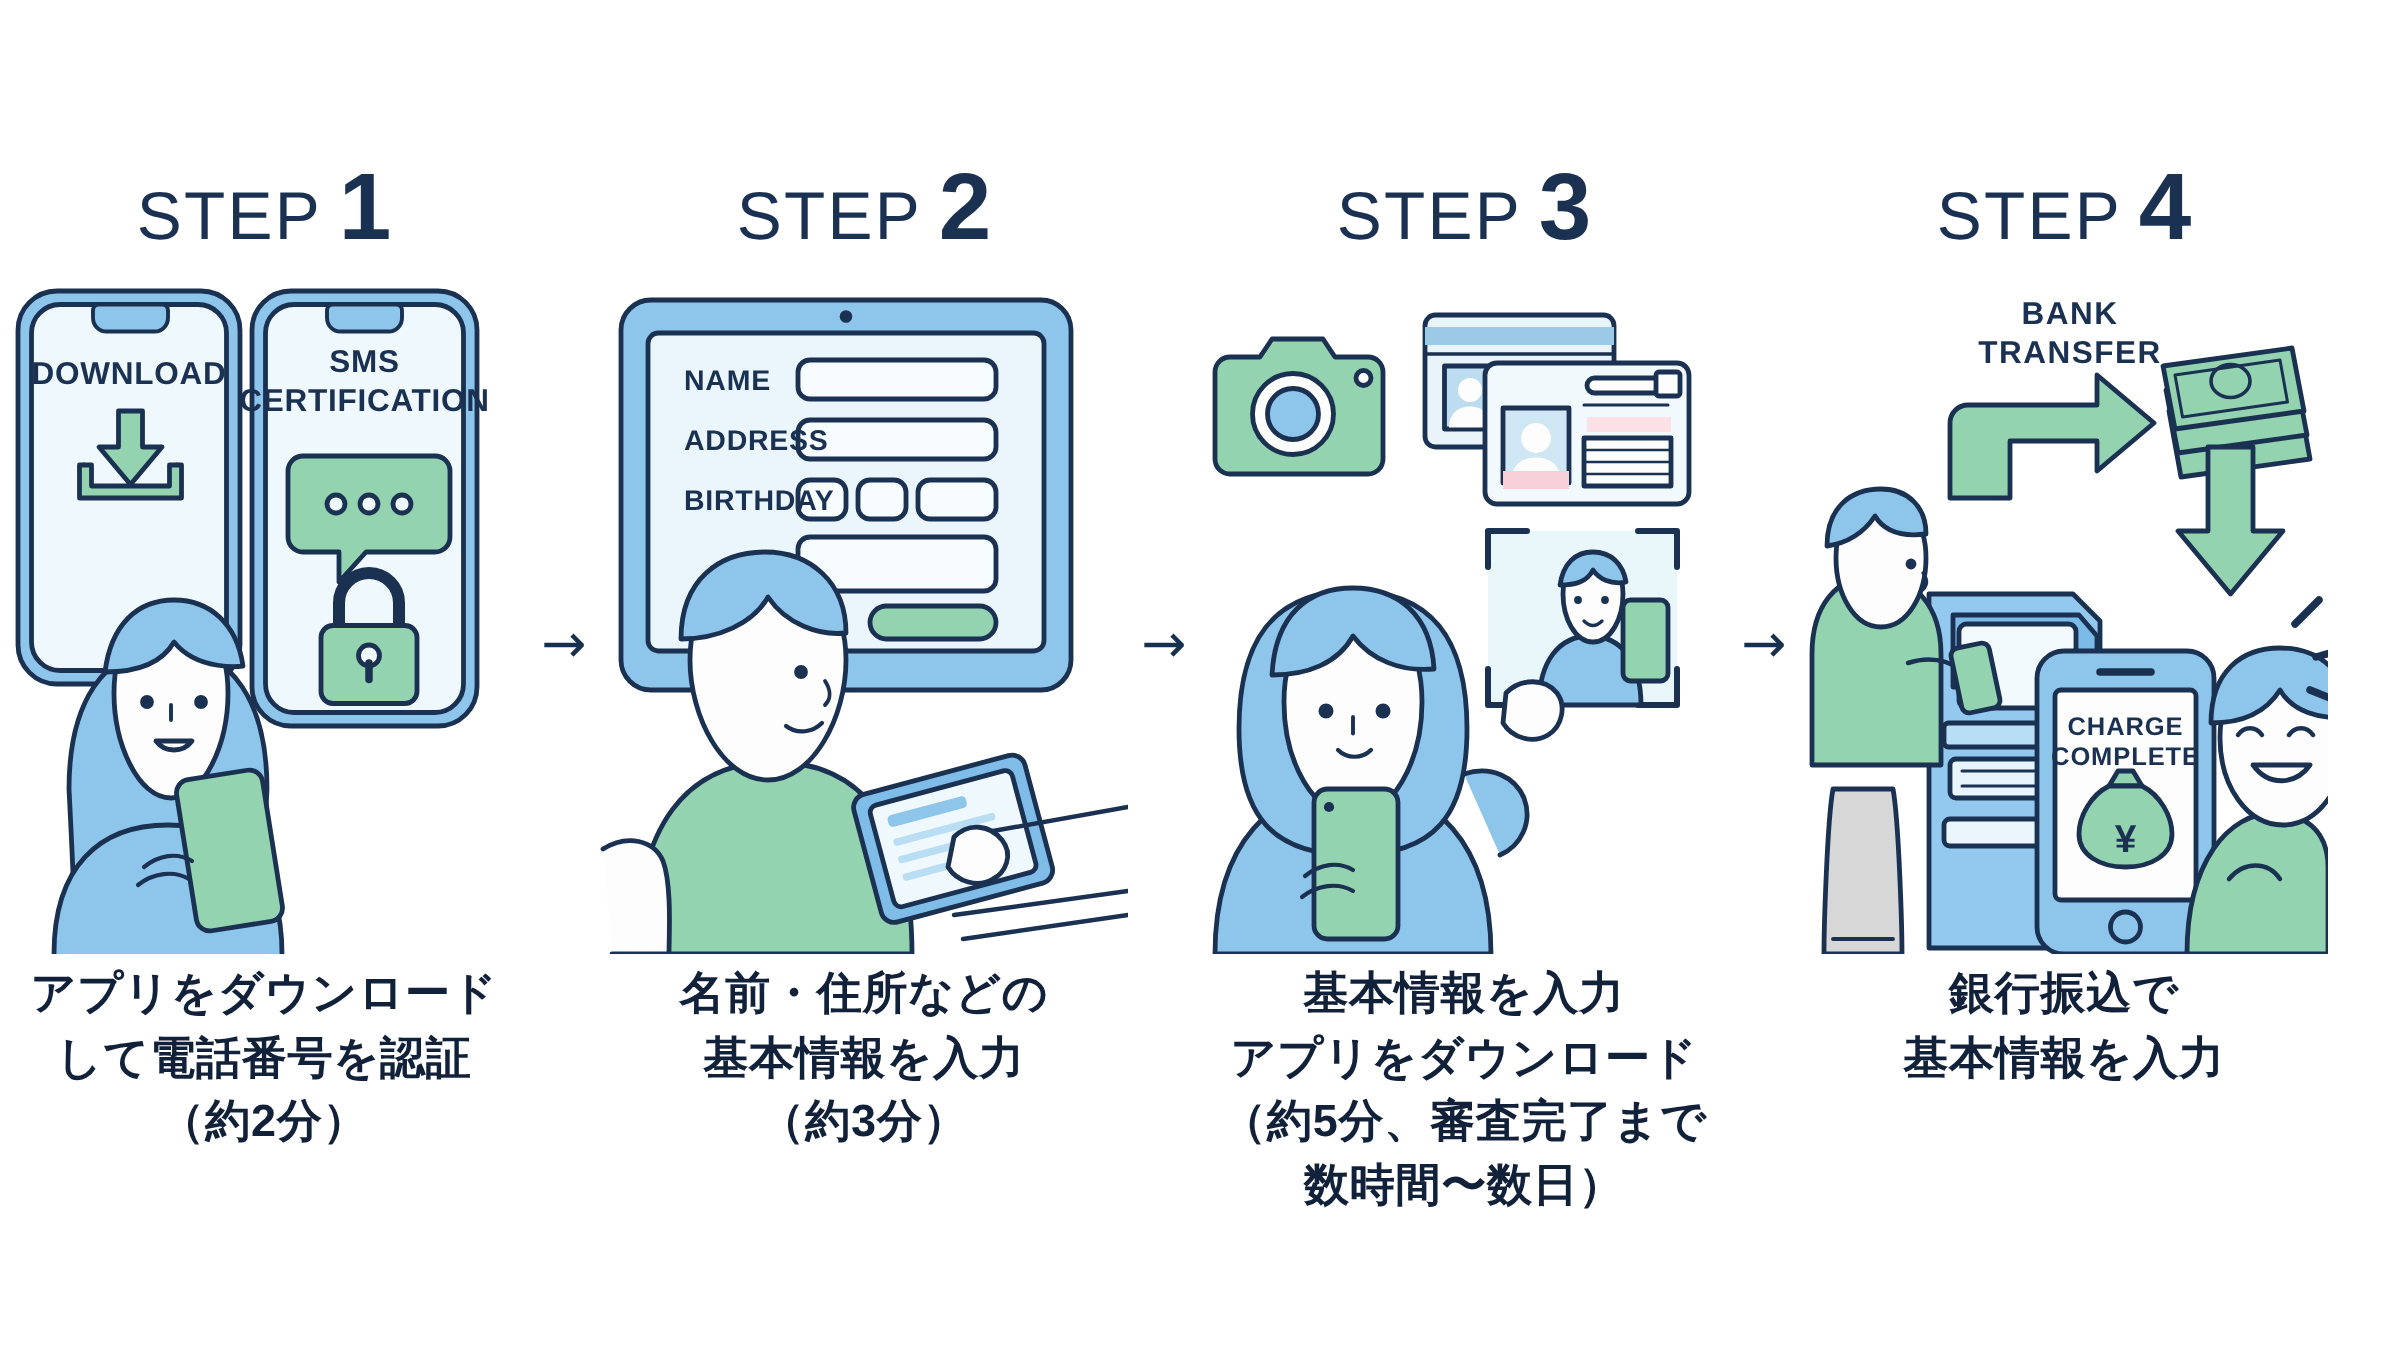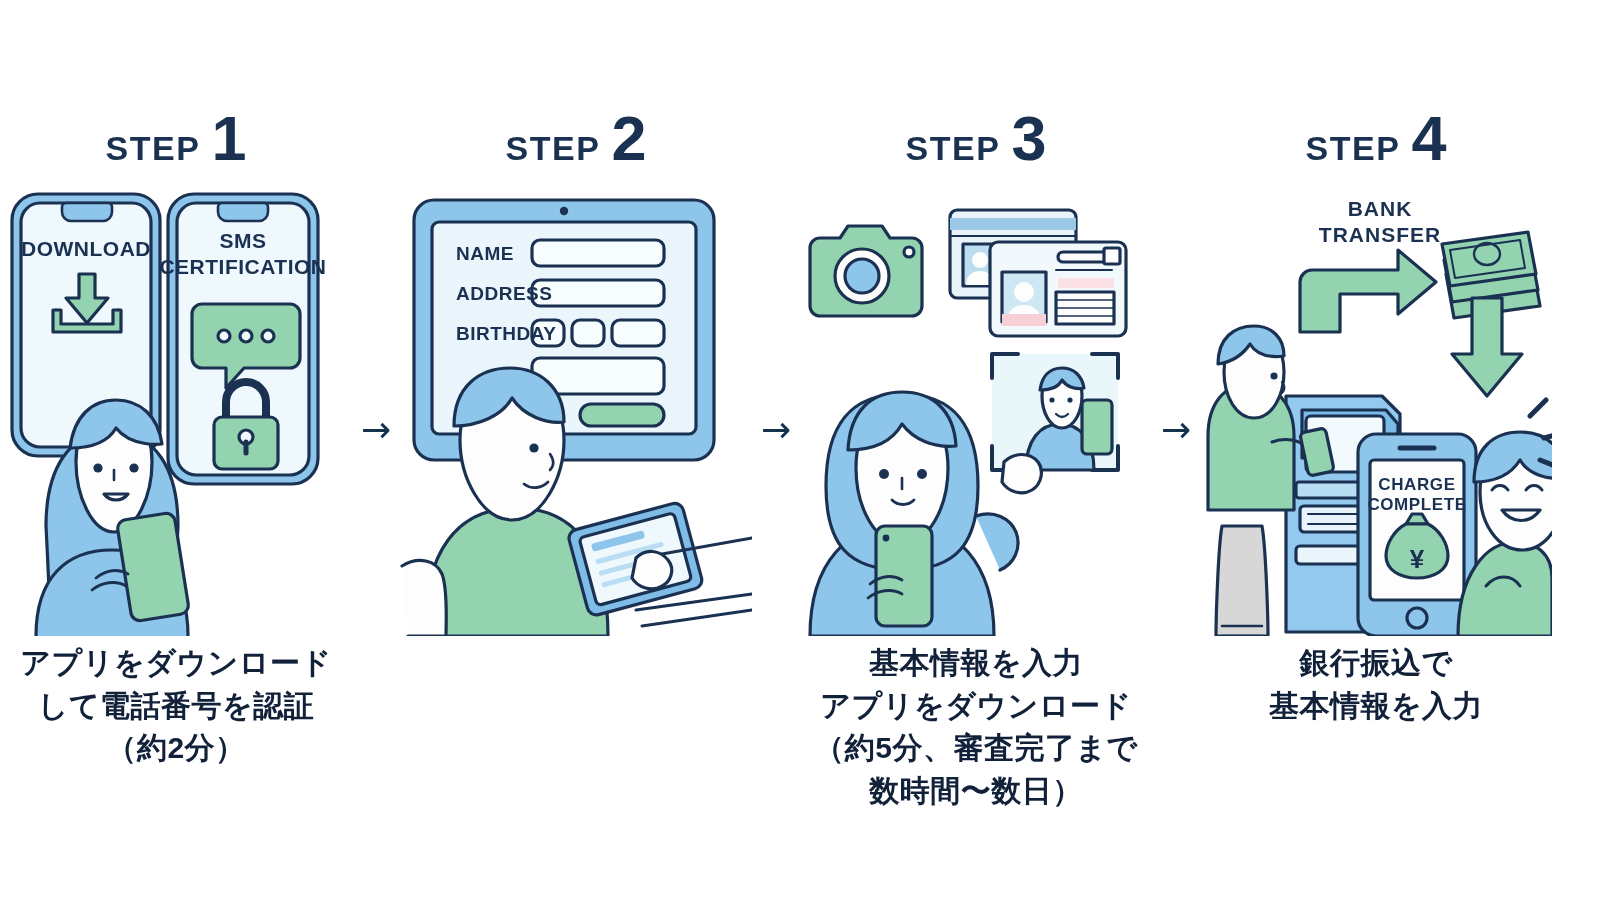--- a/index.html
+++ b/index.html
@@ -23,21 +23,21 @@
     font-size:36px;color:#16304f;line-height:1;
     transform:translateY(-20px);
     font-family:"DejaVu Sans",sans-serif;
   }
   
   .heading{
     margin-top:110px;height:70px;
     display:flex;align-items:baseline;justify-content:center;gap:11px;
     color:#1b3152;
   }
-  .heading .word{font-size:34px;font-weight:700;letter-spacing:1.5px;}
+  .heading .word{font-size:45px;font-weight:400;letter-spacing:1.5px;}
   .heading .num{font-size:63px;font-weight:700;line-height:0.9;}
   
   .stage{position:relative;width:352px;height:450px;margin-top:6px;}
   .stage svg{position:absolute;left:0;top:0;}
   
   .caption{
     margin-top:6px;width:360px;text-align:center;
     color:#12213a;font-weight:700;font-size:30px;line-height:1.42;
     letter-spacing:0.5px;
   }
@@ -169,20 +169,25 @@
 
             <path d="M2 380c16-10 34-6 40 8 6 16 4 50 4 62H8" fill="#fdfdfd"></path>
           </g>
         </g>
         <g font-family="Liberation Sans, sans-serif" font-weight="700" fill="#1b3152">
           <text x="56" y="74" font-size="19" letter-spacing="0.5">NAME</text>
           <text x="56" y="114" font-size="19" letter-spacing="0.5">ADDRESS</text>
           <text x="56" y="154" font-size="19" letter-spacing="0.5">BIRTHDAY</text>
         </g>
       </svg>
+    </div>
+    <div class="caption">
+      <span class="line">名前・住所などの</span>
+      <span class="line">基本情報を入力</span>
+      <span class="line">（約3分）</span>
     </div>
   </div>
 
   <div class="arrow-col">
     <span class="arrow-glyph">→</span>
   </div>
 
   <div class="step-col">
     <div class="heading">
       <span class="word">STEP</span>

